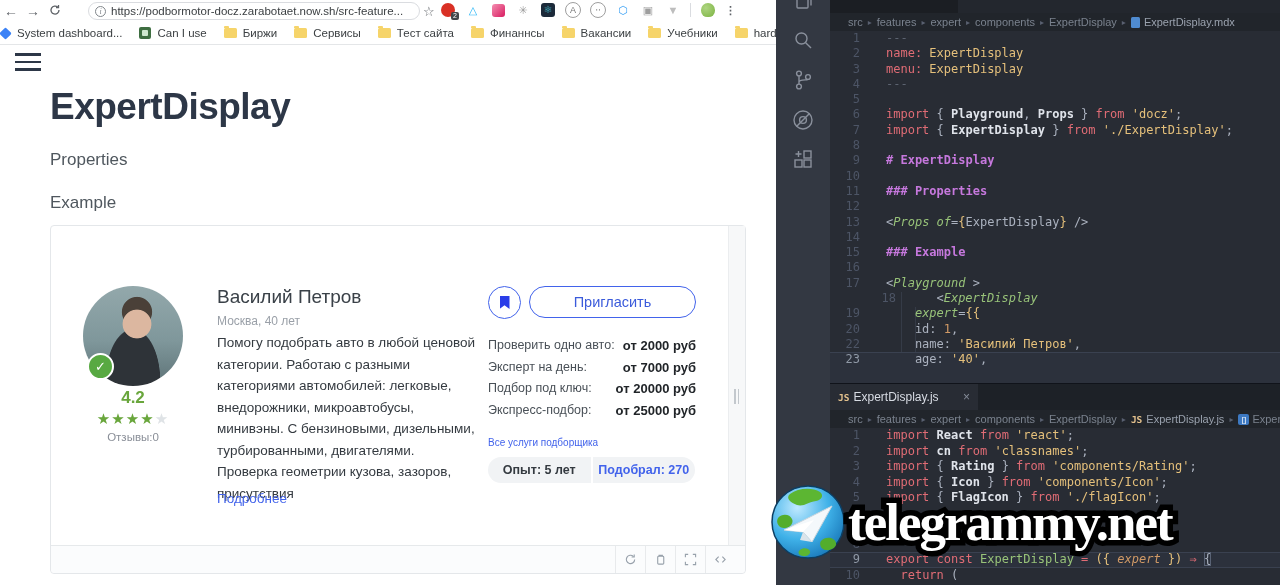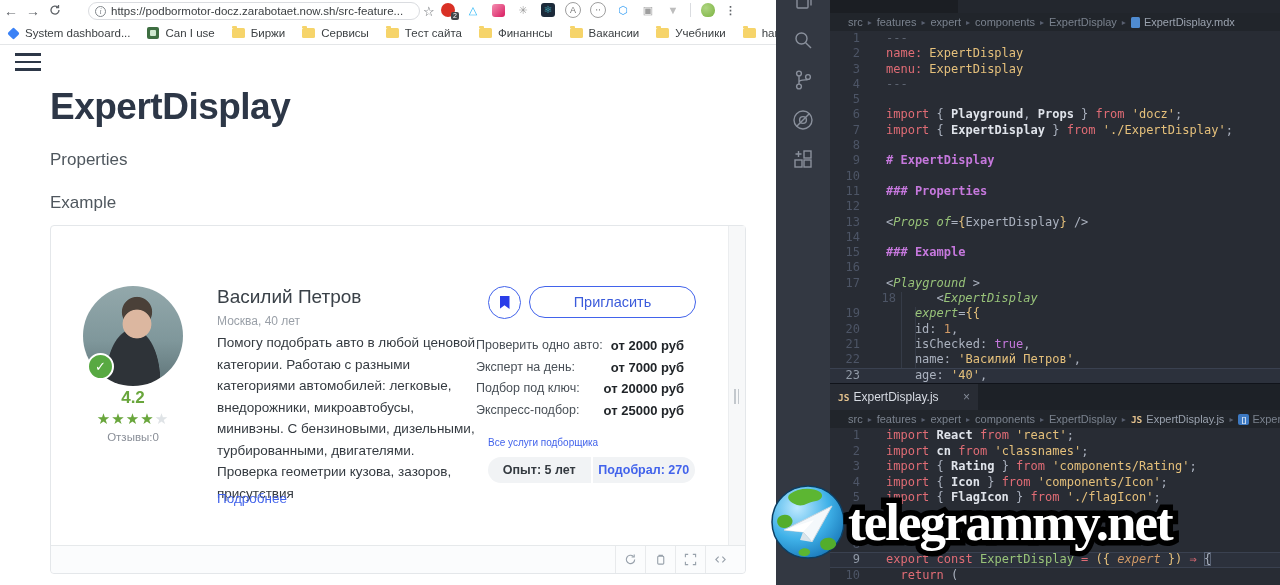--- a/index.html
+++ b/index.html
@@ -21,21 +21,21 @@
   .url { font-size:11.5px; color:#3c4043; white-space:nowrap; }
   .star-ic { position:absolute; left:423px; top:4px; font-size:13px; color:#5f6368; }
   .ext-row { position:absolute; left:440px; top:2px; display:flex; align-items:center; gap:9px; }
   .ext { width:16px; height:16px; display:flex; align-items:center; justify-content:center;
     font-size:11px; position:relative; flex:none; }
   .ext-badge { position:absolute; right:-3px; bottom:-2px; background:#41454a; color:#fff;
     font-size:7px; padding:0 2px; border-radius:2px; line-height:8px; }
   .dot3 { color:#5f6368; font-weight:bold; font-size:11px; letter-spacing:0; }
 
   .bm-bar { position:absolute; left:0; top:22px; width:776px; height:23px; background:#fff;
-    border-bottom:1px solid #e4e6e8; display:flex; align-items:center; padding-left:8px; gap:17px; }
+    border-bottom:1px solid #e4e6e8; display:flex; align-items:center; gap:17px; }
   .bm-item { display:flex; align-items:center; gap:6px; font-size:11.5px; color:#3c4043;
     white-space:nowrap; cursor:pointer; }
   .bm-folder { width:13px; height:10px; background:#f6d46a; border-radius:1.5px; position:relative; flex:none;}
   .bm-folder::before { content:""; position:absolute; left:0; top:-2px; width:5px; height:2px;
     background:#f6d46a; border-radius:1px 1px 0 0; }
   .bm-diamond { width:11px; height:11px; background:#3b82f6; transform:rotate(45deg) scale(.8); border-radius:2px; flex:none;}
   .bm-caniuse { width:12px; height:12px; background:#3e6e41; border-radius:2px; flex:none; position:relative;}
   .bm-caniuse::after{content:""; position:absolute; left:3px; top:3px; width:6px;height:6px; background:#cfe8cf; border-radius:1px;}
   .bm-more { margin-left:auto; margin-right:12px; color:#5f6368; font-size:12px; }
 
@@ -71,21 +71,21 @@
     line-height:21.5px; color:#343a40; }
   .more-link { position:absolute; left:166px; top:265px; font-size:13.5px; color:#4263eb; cursor:pointer; }
   .bm-btn { position:absolute; left:437px; top:60px; width:33px; height:33px; border-radius:50%;
     border:1.5px solid #4263eb; background:#fff; display:flex; align-items:center;
     justify-content:center; cursor:pointer; }
   .bm-glyph { width:10px; height:13px; background:#2b3ee8;
     clip-path:polygon(0 0,100% 0,100% 100%,50% 72%,0 100%); }
   .invite-btn { position:absolute; left:478px; top:60px; width:167px; height:32px;
     border:1.5px solid #4263eb; border-radius:16px; background:#fff; color:#3b5bdb;
     font-size:14.5px; display:flex; align-items:center; justify-content:center; cursor:pointer; }
-  .svc-row { position:absolute; left:425px; width:208px; display:flex; justify-content:space-between;text-align:right; }
+  .svc-row { position:absolute; left:437px; width:208px; display:flex; justify-content:space-between;text-align:right; }
   .svc-label { font-size:12.5px; color:#495057; }
   .svc-price { font-size:13px; font-weight:bold; color:#212529; }
   .all-svc { position:absolute; left:437px; top:211px; font-size:10px; color:#4263eb; cursor:pointer; }
   .xp-pill { position:absolute; left:437px; top:231px; width:207px; height:26px; border-radius:13px;
     background:#f1f3f5; display:flex; overflow:hidden; }
   .xp-cell { flex:1; display:flex; align-items:center; justify-content:center;
     font-size:12.5px; font-weight:bold; color:#343a40; }
   .xp-cell.blue { color:#4263eb; border-left:2px solid #fff; }
   .drag-strip { position:absolute; right:0; top:0; width:17px; height:320px;
     background:#f7f8f9; border-left:1px solid #ebedef; }
@@ -446,24 +446,20 @@
         </div>
         <div class="cl" style="height: 15.3px; line-height: 15.3px;">
           <span class="ln">19</span>
           <span class="ct"><span class="tk-txt">    </span><span class="tk-comp">expert</span><span class="tk-txt">=</span><span class="tk-yb">{{</span></span>
         </div>
         <div class="cl" style="height: 15.3px; line-height: 15.3px;">
           <span class="ln">20</span>
           <span class="ct"><span class="tk-txt">    id: </span><span class="tk-num">1</span><span class="tk-txt">,</span></span>
         </div>
         <div class="cl" style="height: 15.3px; line-height: 15.3px;">
-          <span class="ln">21</span>
-          <span class="ct"><span class="tk-txt">    isChecked: </span><span class="tk-bool">true</span><span class="tk-txt">,</span></span>
-        </div>
-        <div class="cl" style="height: 15.3px; line-height: 15.3px;">
           <span class="ln">22</span>
           <span class="ct"><span class="tk-txt">    name: </span><span class="tk-str">'Василий Петров'</span><span class="tk-txt">,</span></span>
         </div>
         <div class="cl cur" style="height: 33px; line-height: 15.3px;">
           <span class="ln">23</span>
           <span class="ct"><span class="tk-txt">    age: </span><span class="tk-str">'40'</span><span class="tk-txt">,</span></span>
         </div>
       </div>
 
   <div class="tabbar-bot">

